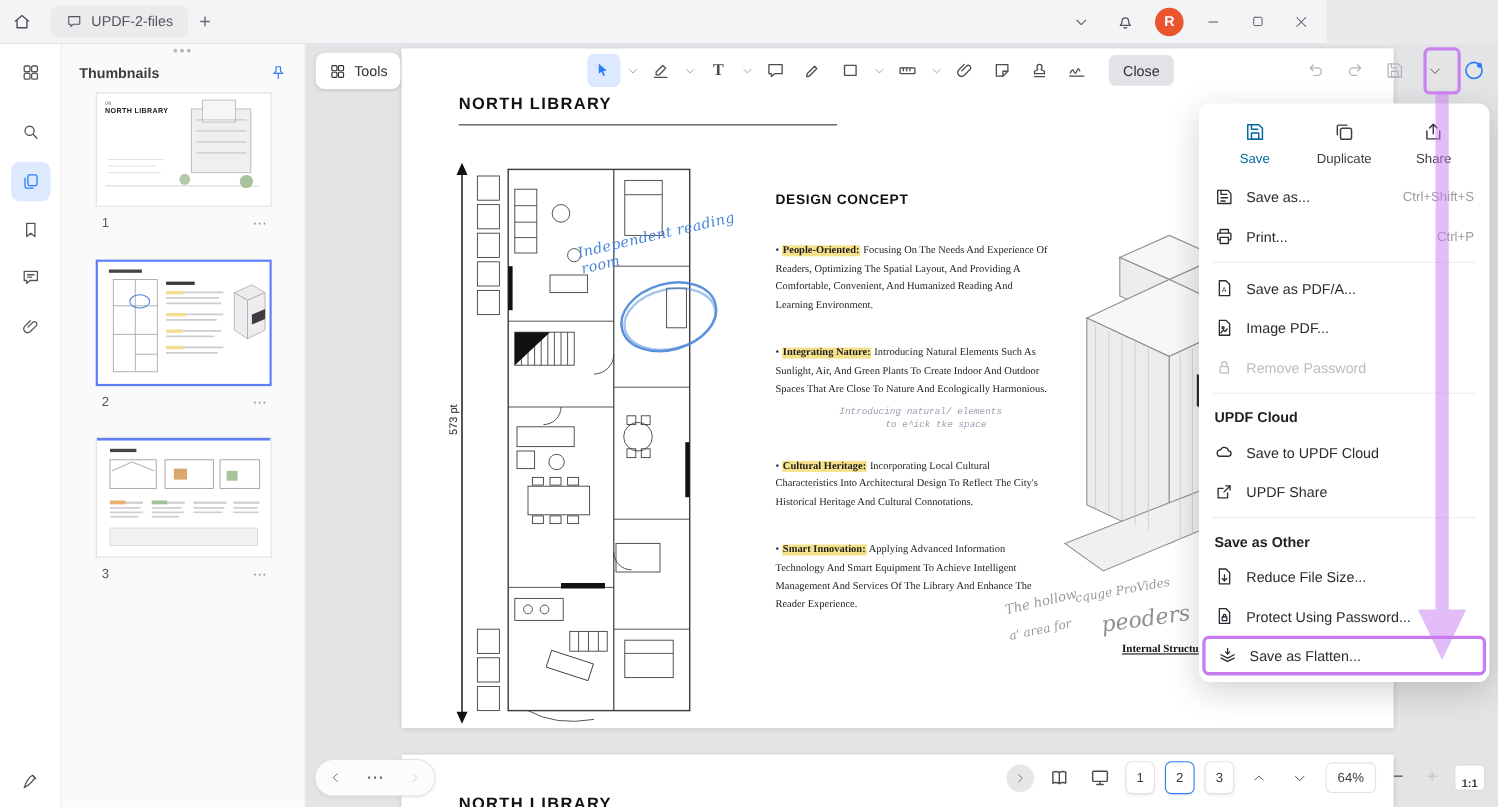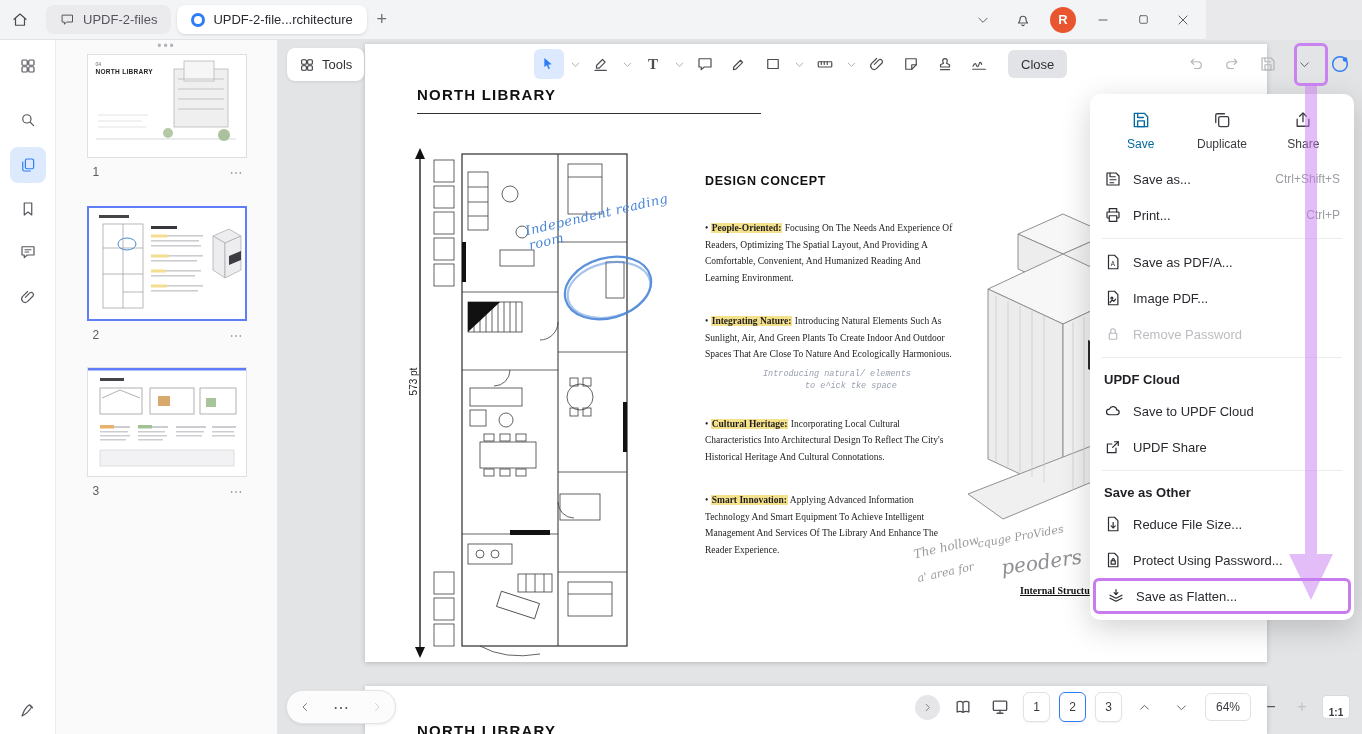--- a/index.html
+++ b/index.html
@@ -121,24 +121,20 @@
         </svg>
     </div>
     <div class="tab inactive">
       <svg class="ic" viewBox="0 0 24 24" style="width:15px;height:15px">
           <g>
             <path d="M4 5 H20 V16 H11 L7 19.5 V16 H4 Z"></path>
           </g>
         </svg>
       <span>UPDF-2-files</span>
     </div>
-    <div class="tab active">
-      <span class="logo-dot" style="width:14px;height:14px;border-width:3px"></span>
-      <span>UPDF-2-file...rchitecture</span>
-    </div>
     <div class="tab-plus">+</div>
     <div class="tb-right">
       <div class="tb-btn">
         <svg class="ic" viewBox="0 0 24 24" style="width:14px;height:14px">
             <g>
               <polyline points="5,9 12,16 19,9"></polyline>
             </g>
           </svg>
       </div>
       <div class="tb-btn">
@@ -232,20 +228,31 @@
           <g>
             <path d="M4 20 C8 18 14 13 17 8 L14 5 C9 8 6 14 4 20 Z"></path>
             <line x1="15" y1="6" x2="18" y2="9"></line>
           </g>
         </svg>
     </div>
   </nav>
 
   <aside class="thumbs">
     <div class="th-handle">•••</div>
+    <div class="th-header">
+      <span class="th-title">Thumbnails</span>
+      <span class="th-pin">
+        <svg class="ic" viewBox="0 0 24 24" style="width:16px;height:16px">
+            <g stroke-width="1.8">
+              <path d="M9 4 L15 4 L15 10 L18 13 L6 13 L9 10 Z"></path>
+              <line x1="12" y1="13" x2="12" y2="20"></line>
+            </g>
+          </svg>
+      </span>
+    </div>
 
     <div class="th-card" style="height:104px">
       <span class="t1-code">04</span>
       <span class="t1-title">NORTH LIBRARY</span>
       <svg width="158" height="102" viewBox="0 0 158 102">
         <g fill="none" stroke="#b9b9bd" stroke-width="0.8">
           <rect x="86" y="14" width="54" height="58" fill="#efefef"></rect>
           <rect x="96" y="6" width="30" height="20" fill="#f6f6f6"></rect>
           <line x1="90" y1="24" x2="136" y2="24"></line>
             <line x1="90" y1="34" x2="136" y2="34"></line>

